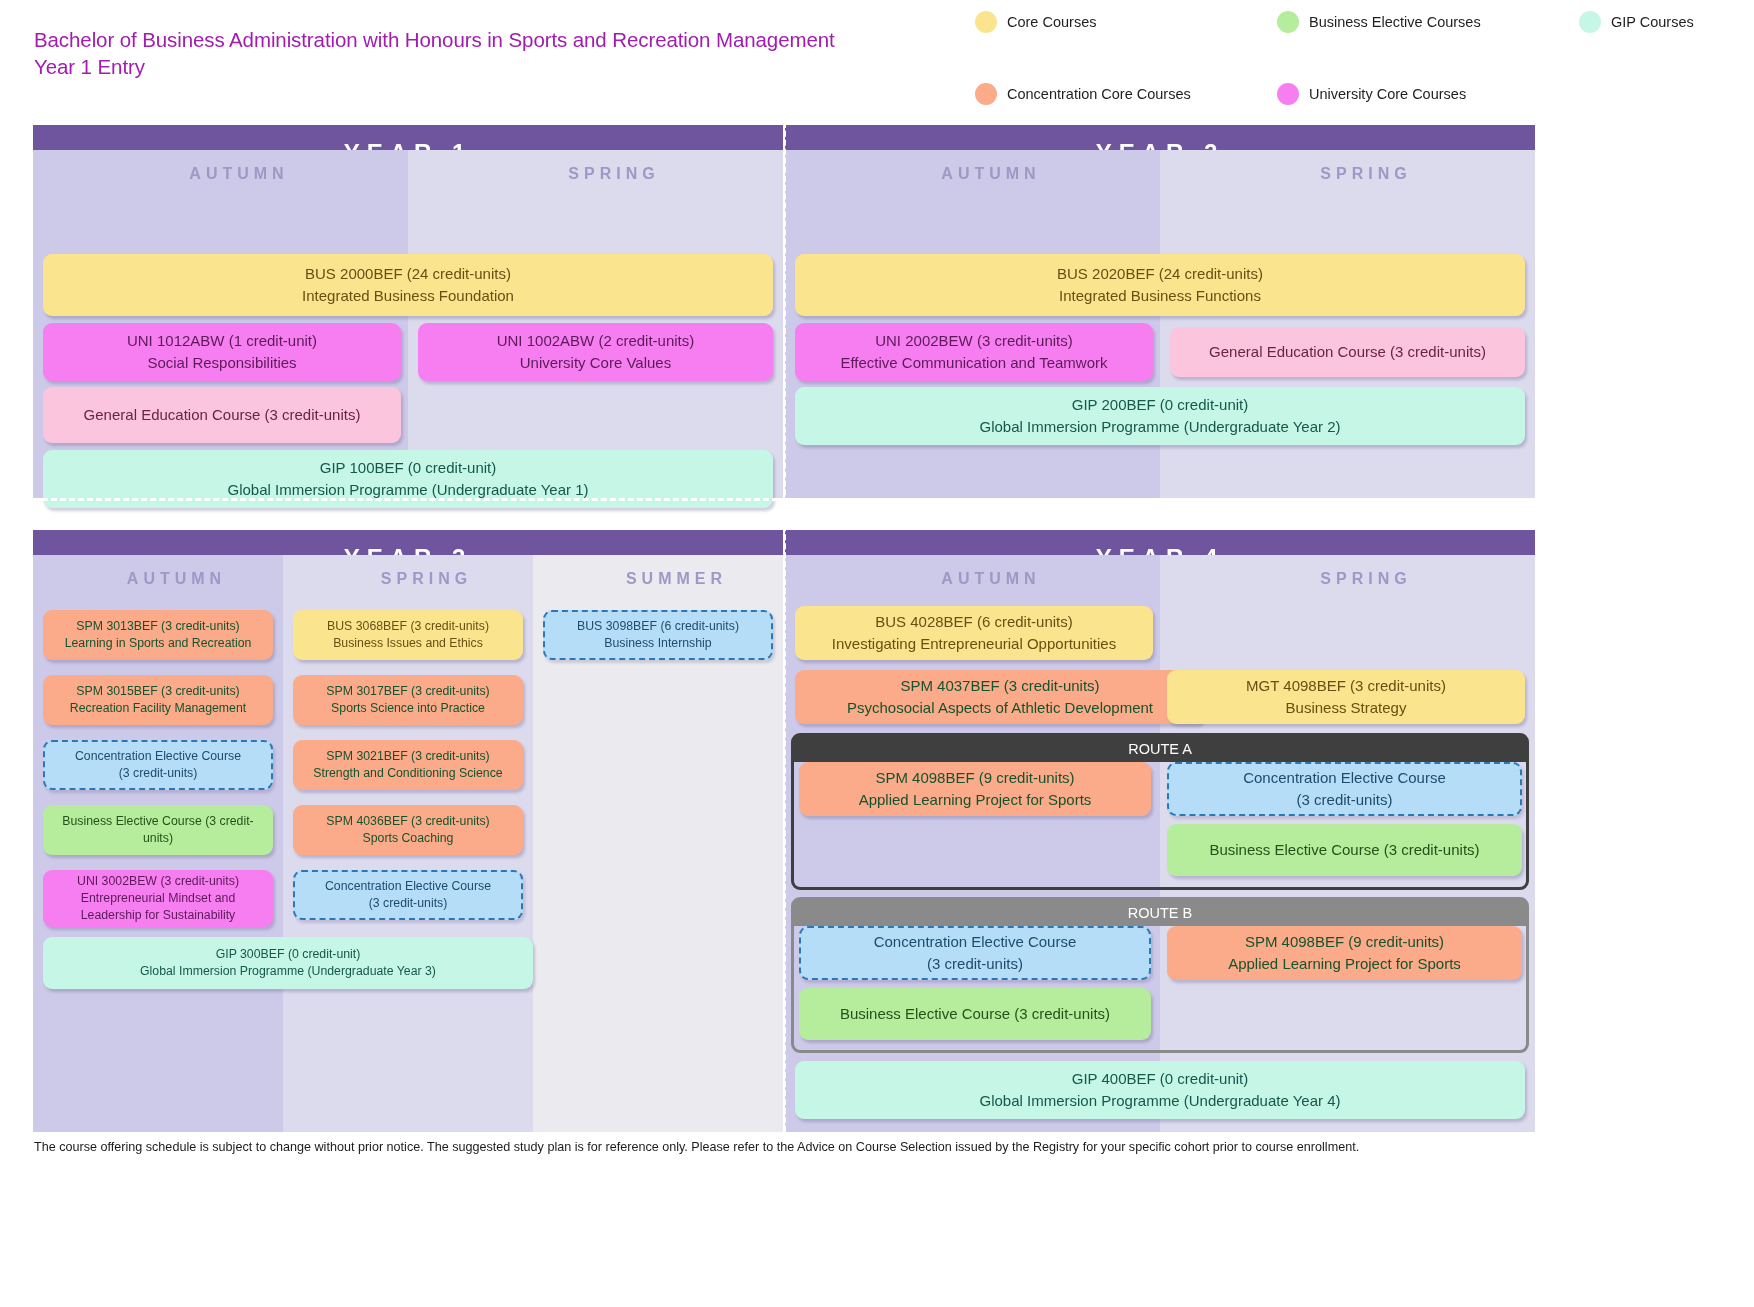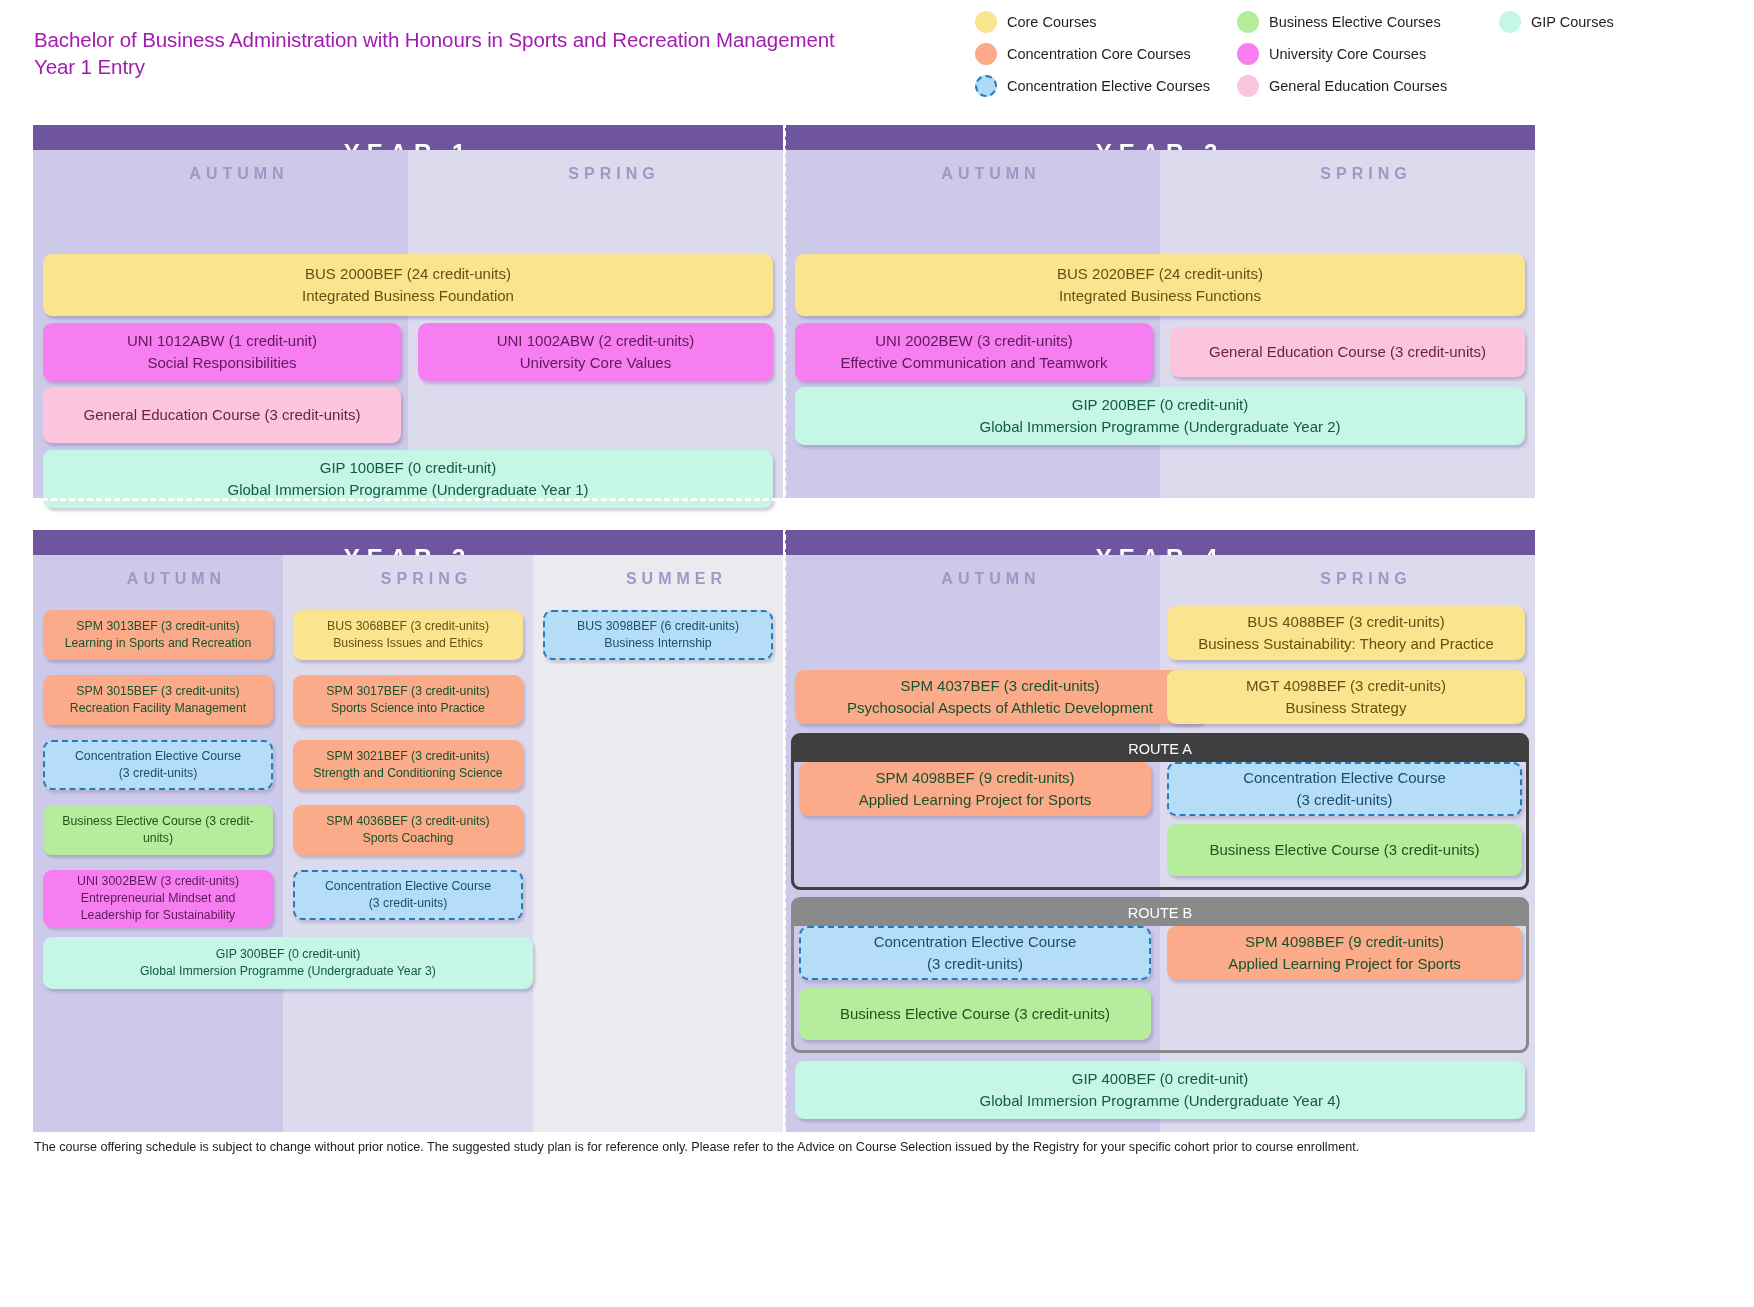--- a/index.html
+++ b/index.html
@@ -17,21 +17,21 @@
   }
   .prog-title{
     position:absolute; left:34px; top:26px;
     font-size:20.5px; line-height:27px; color:#a21caf;
     white-space:pre-line; letter-spacing:-0.1px;
   }
   .legend{
     position:absolute; left:975px; top:6px; width:770px;
     display:grid; grid-template-columns: 262px 262px 230px;
     grid-auto-rows:32px; align-items:center;
-    column-gap:0; row-gap:0;
+    column-gap:0; row-gap:0;gap:40px;
   }
   .legend-item{display:flex;align-items:center;gap:10px;}
   .legend-dot{
     width:22px;height:22px;border-radius:50%;flex:0 0 22px;
   }
   .legend-dot.dashed{
     background:#aedcf7;border:2.5px dashed #2d77b5;box-sizing:border-box;
   }
   .legend-label{font-size:14.5px;color:#1f1f1f;white-space:nowrap;}
 
@@ -296,23 +296,23 @@
     <div class="year-bar">YEAR 4</div>
     <div class="cols">
       <div class="col autumn" style="width:375px">
         <div class="season-label">AUTUMN</div>
       </div>
       <div class="col spring" style="width:375px">
         <div class="season-label">SPRING</div>
       </div>
     </div>
     <div class="layer">
-      <div class="box c-core fs-big" style="left:382px;top:106px;width:358px;height:54px">
-        <span class="l1">BUS 4088BEF (3 credit-units)</span>
-        <span class="l2">Business Sustainability: Theory and Practice</span>
+      <div class="box c-core fs-big" style="left:10px;top:106px;width:358px;height:54px">
+        <span class="l1">BUS 4028BEF (6 credit-units)</span>
+        <span class="l2">Investigating Entrepreneurial Opportunities</span>
       </div>
       <div class="box c-conccore fs-big" style="left:10px;top:170px;width:410px;height:54px">
         <span class="l1">SPM 4037BEF (3 credit-units)</span>
         <span class="l2">Psychosocial Aspects of Athletic Development</span>
       </div>
       <div class="box c-core fs-big" style="left:382px;top:170px;width:358px;height:54px">
         <span class="l1">MGT 4098BEF (3 credit-units)</span>
         <span class="l2">Business Strategy</span>
       </div>
 

